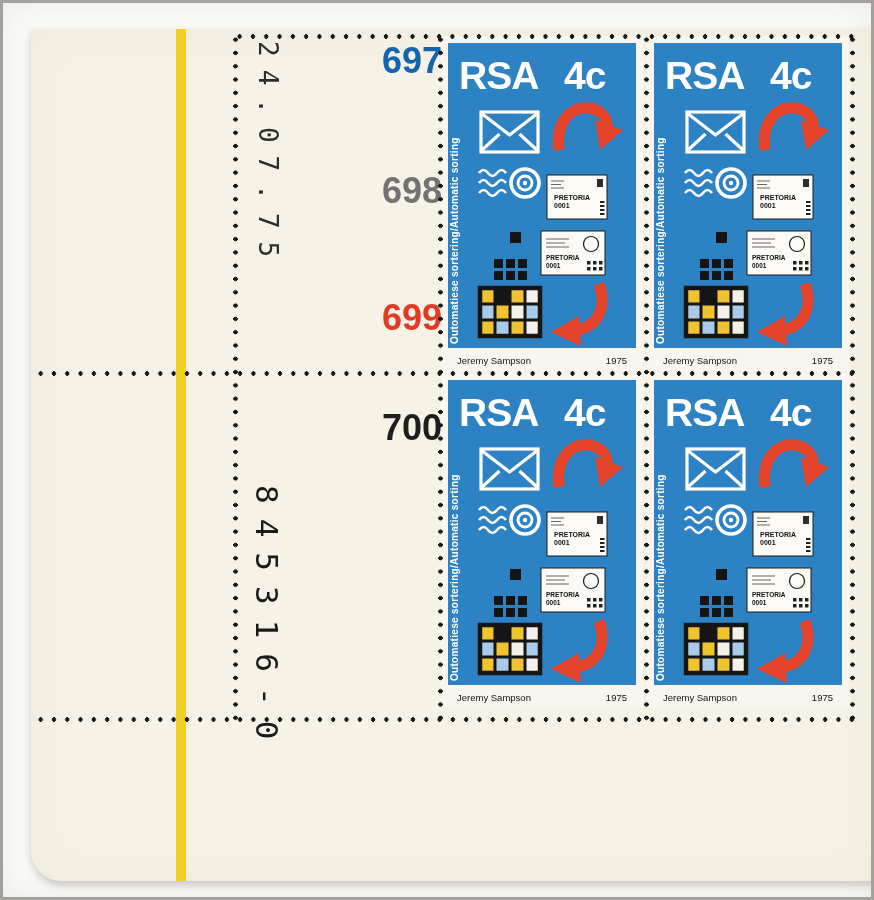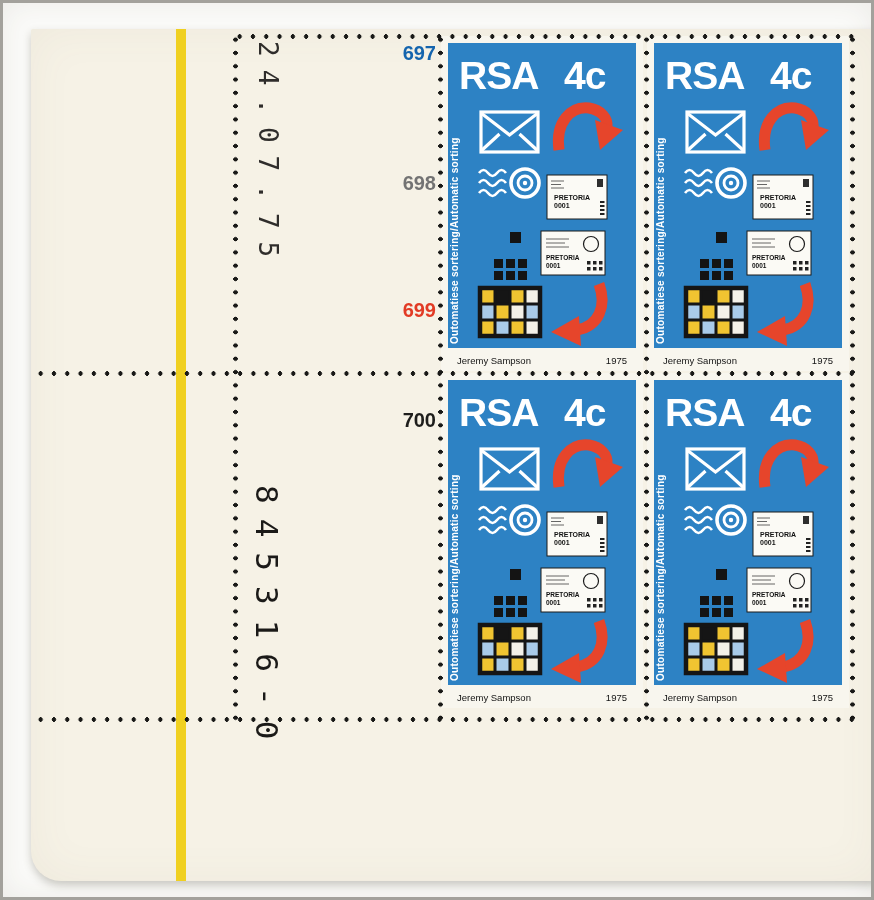--- a/index.html
+++ b/index.html
@@ -33,21 +33,21 @@
   }
   
   .vtext{
     position:absolute;writing-mode:vertical-rl;text-orientation:sideways;
     font-family:"DejaVu Sans Mono",monospace;z-index:10;white-space:nowrap;
   }
   .date-text{left:250px;top:38px;font-size:26px;letter-spacing:13px;color:#2f2d2b;}
   .serial-text{left:246px;top:482px;font-size:31px;letter-spacing:15px;color:#1b1a18;}
   .cyl{
     position:absolute;left:379px;width:54px;text-align:right;z-index:10;
-    font-family:"Liberation Sans",sans-serif;font-weight:bold;font-size:20px;line-height:1;
+    font-family:"Liberation Sans",sans-serif;font-weight:bold;font-size:36px;line-height:1;
   }
   .cyl-1{top:40px;}
   .cyl-2{top:170px;}
   .cyl-3{top:297px;}
   .cyl-4{top:407px;}
   
   .stamp{position:absolute;width:204px;height:335px;z-index:20;}
   .st-tl{left:437px;top:33px;}
   .st-tr{left:643px;top:33px;}
   .st-bl{left:437px;top:370px;}

